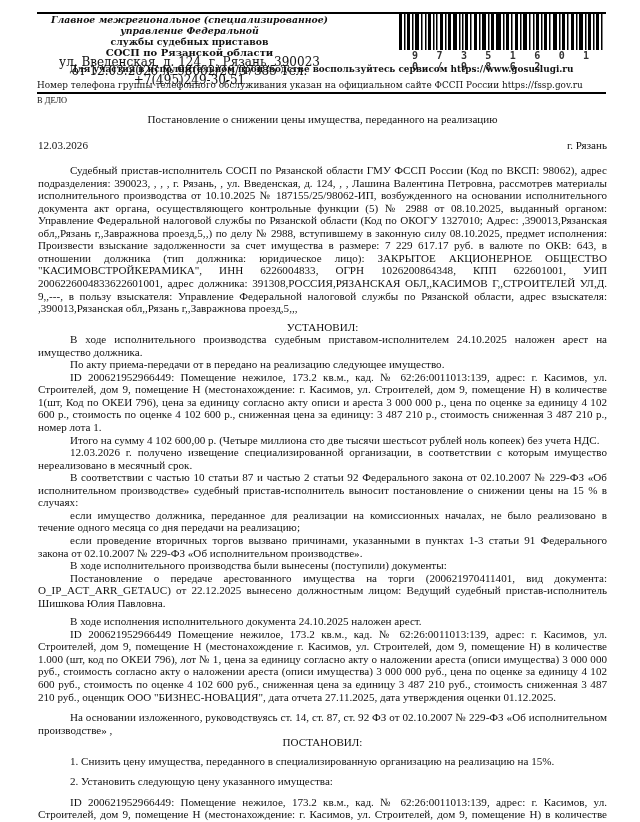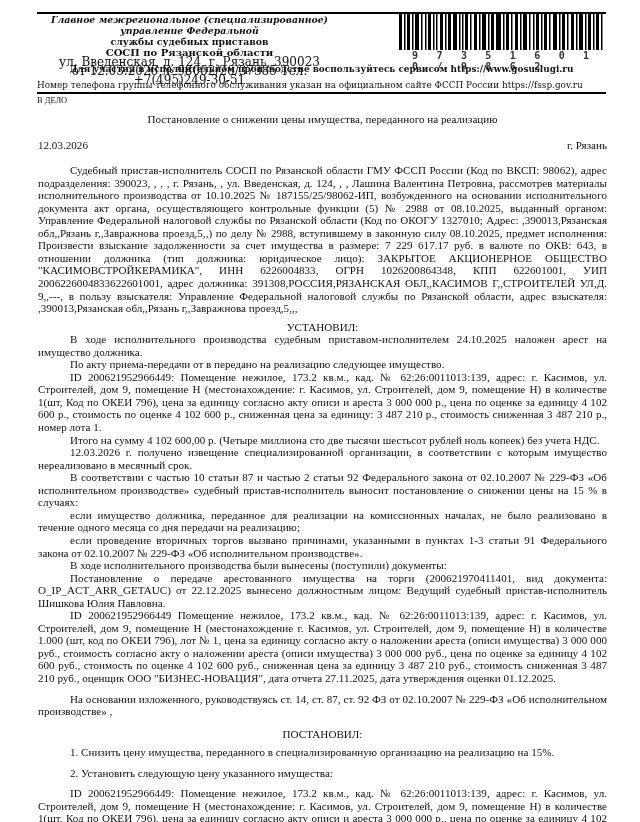--- a/index.html
+++ b/index.html
@@ -20,21 +20,21 @@
   .vdelo { position: absolute; left: 37px; top: 96px; width: 569px; font-size: 8.4px; font-family: "Liberation Serif", serif; }
 
   .body { position: absolute; left: 38px; top: 113px; width: 569px; font-family: "Liberation Serif", "DejaVu Serif", serif; font-size: 11.1px; line-height: 12.55px; }
   .title { text-align: center; margin: 0 0 13px 0; }
   .dateline { display: flex; justify-content: space-between; margin: 5px 0 13px 0; }
   p { margin: 0; text-align: justify; }
   .ind { text-indent: 32px; }
   .center { text-align: center; }
   .gap6 { margin-top: 6px; }
   .gap8 { margin-top: 8px; }
-  .gap10 { margin-top: 10px; }
+  .gap10 { }
 </style>
 </head>
 <body>
 
 <div class="rule-top"></div>
 
 <div class="hdr">
   <div class="hdr-left">
     <div class="l1">Главное межрегиональное (специализированное) управление Федеральной</div>
     <div class="l2">службы судебных приставов</div>
@@ -117,20 +117,21 @@
   <p class="ind">По акту приема-передачи от в передано на реализацию следующее имущество.</p>
   <p class="ind">ID 200621952966449: Помещение нежилое, 173.2 кв.м., кад. № 62:26:0011013:139, адрес: г. Касимов, ул. Строителей, дом 9, помещение Н (местонахождение: г. Касимов, ул. Строителей, дом 9, помещение Н) в количестве 1(шт, Код по ОКЕИ 796), цена за единицу согласно акту описи и ареста 3 000 000 р., цена по оценке за единицу 4 102 600 р., стоимость по оценке 4 102 600 р., сниженная цена за единицу: 3 487 210 р., стоимость сниженная 3 487 210 р., номер лота 1.</p>
   <p class="ind">Итого на сумму 4 102 600,00 р. (Четыре миллиона сто две тысячи шестьсот рублей ноль копеек) без учета НДС.</p>
   <p class="ind">12.03.2026 г. получено извещение специализированной организации, в соответствии с которым имущество нереализовано в месячный срок.</p>
   <p class="ind">В соответствии с частью 10 статьи 87 и частью 2 статьи 92 Федерального закона от 02.10.2007 № 229-ФЗ «Об исполнительном производстве» судебный пристав-исполнитель выносит постановление о снижении цены на 15 % в случаях:</p>
   <p class="ind">если имущество должника, переданное для реализации на комиссионных началах, не было реализовано в течение одного месяца со дня передачи на реализацию;</p>
   <p class="ind">если проведение вторичных торгов вызвано причинами, указанными в пунктах 1-3 статьи 91 Федерального закона от 02.10.2007 № 229-ФЗ «Об исполнительном производстве».</p>
   <p class="ind">В ходе исполнительного производства были вынесены (поступили) документы:</p>
   <p class="ind">Постановление о передаче арестованного имущества на торги (200621970411401, вид документа: O_IP_ACT_ARR_GETAUC) от 22.12.2025 вынесено должностным лицом: Ведущий судебный пристав-исполнитель Шишкова Юлия Павловна.</p>
 
+  <p class="ind gap6">В ходе исполнения исполнительного документа 24.10.2025 наложен арест.</p>
   <p class="ind">ID 200621952966449 Помещение нежилое, 173.2 кв.м., кад. № 62:26:0011013:139, адрес: г. Касимов, ул. Строителей, дом 9, помещение Н (местонахождение г. Касимов, ул. Строителей, дом 9, помещение Н) в количестве 1.000 (шт, код по ОКЕИ 796), лот № 1, цена за единицу согласно акту о наложении ареста (описи имущества) 3 000 000 руб., стоимость согласно акту о наложении ареста (описи имущества) 3 000 000 руб., цена по оценке за единицу 4 102 600 руб., стоимость по оценке 4 102 600 руб., сниженная цена за единицу 3 487 210 руб., стоимость сниженная 3 487 210 руб., оценщик ООО "БИЗНЕС-НОВАЦИЯ", дата отчета 27.11.2025, дата утверждения оценки 01.12.2025.</p>
 
   <p class="ind gap8">На основании изложенного, руководствуясь ст. 14, ст. 87, ст. 92 ФЗ от 02.10.2007 № 229-ФЗ «Об исполнительном производстве» ,</p>
 
   <div class="center gap10">ПОСТАНОВИЛ:</div>
   <p class="ind gap6">1. Снизить цену имущества, переданного в специализированную организацию на реализацию на 15%.</p>
   <p class="ind gap8">2. Установить следующую цену указанного имущества:</p>
   <p class="ind gap8">ID 200621952966449: Помещение нежилое, 173.2 кв.м., кад. № 62:26:0011013:139, адрес: г. Касимов, ул. Строителей, дом 9, помещение Н (местонахождение: г. Касимов, ул. Строителей, дом 9, помещение Н) в количестве 1(шт, Код по ОКЕИ 796), цена за единицу согласно акту описи и ареста 3 000 000 р., цена по оценке за единицу 4 102 600 р., стоимость по оценке 4 102 600 р., сниженная цена за единицу: 3 487 210 р., стоимость сниженная 3 487 210 р., номер лота 1.</p>
 
 </div>

